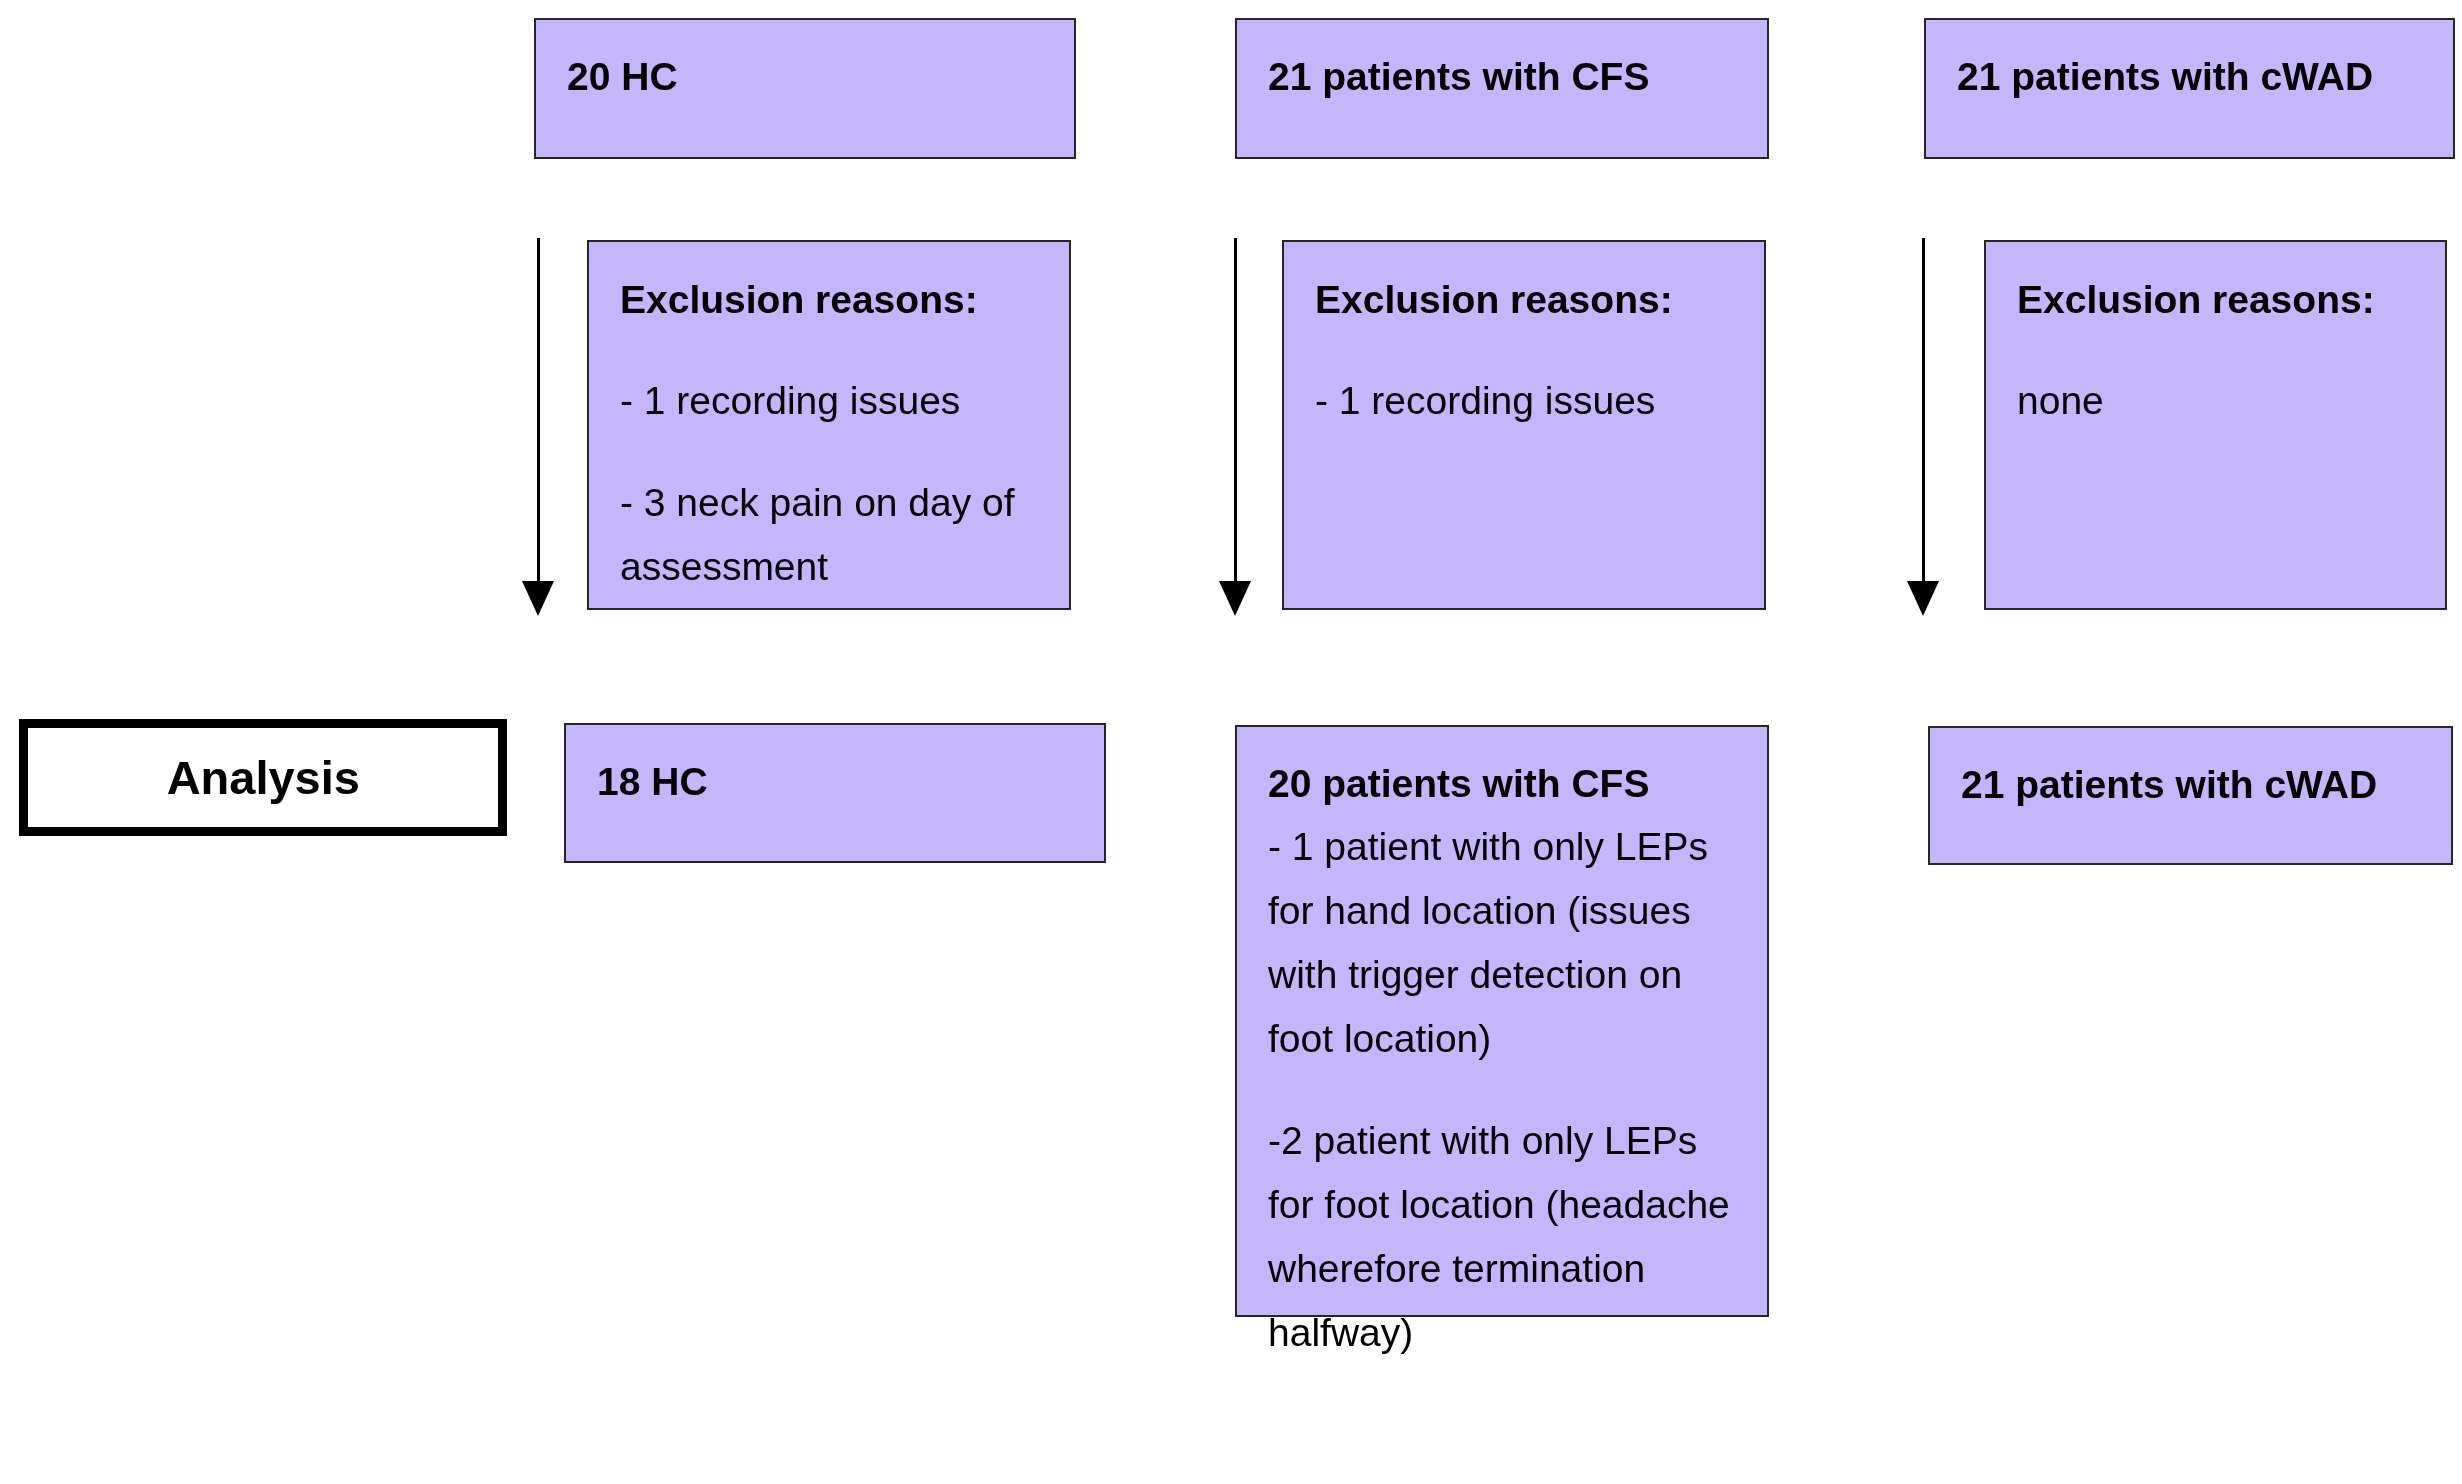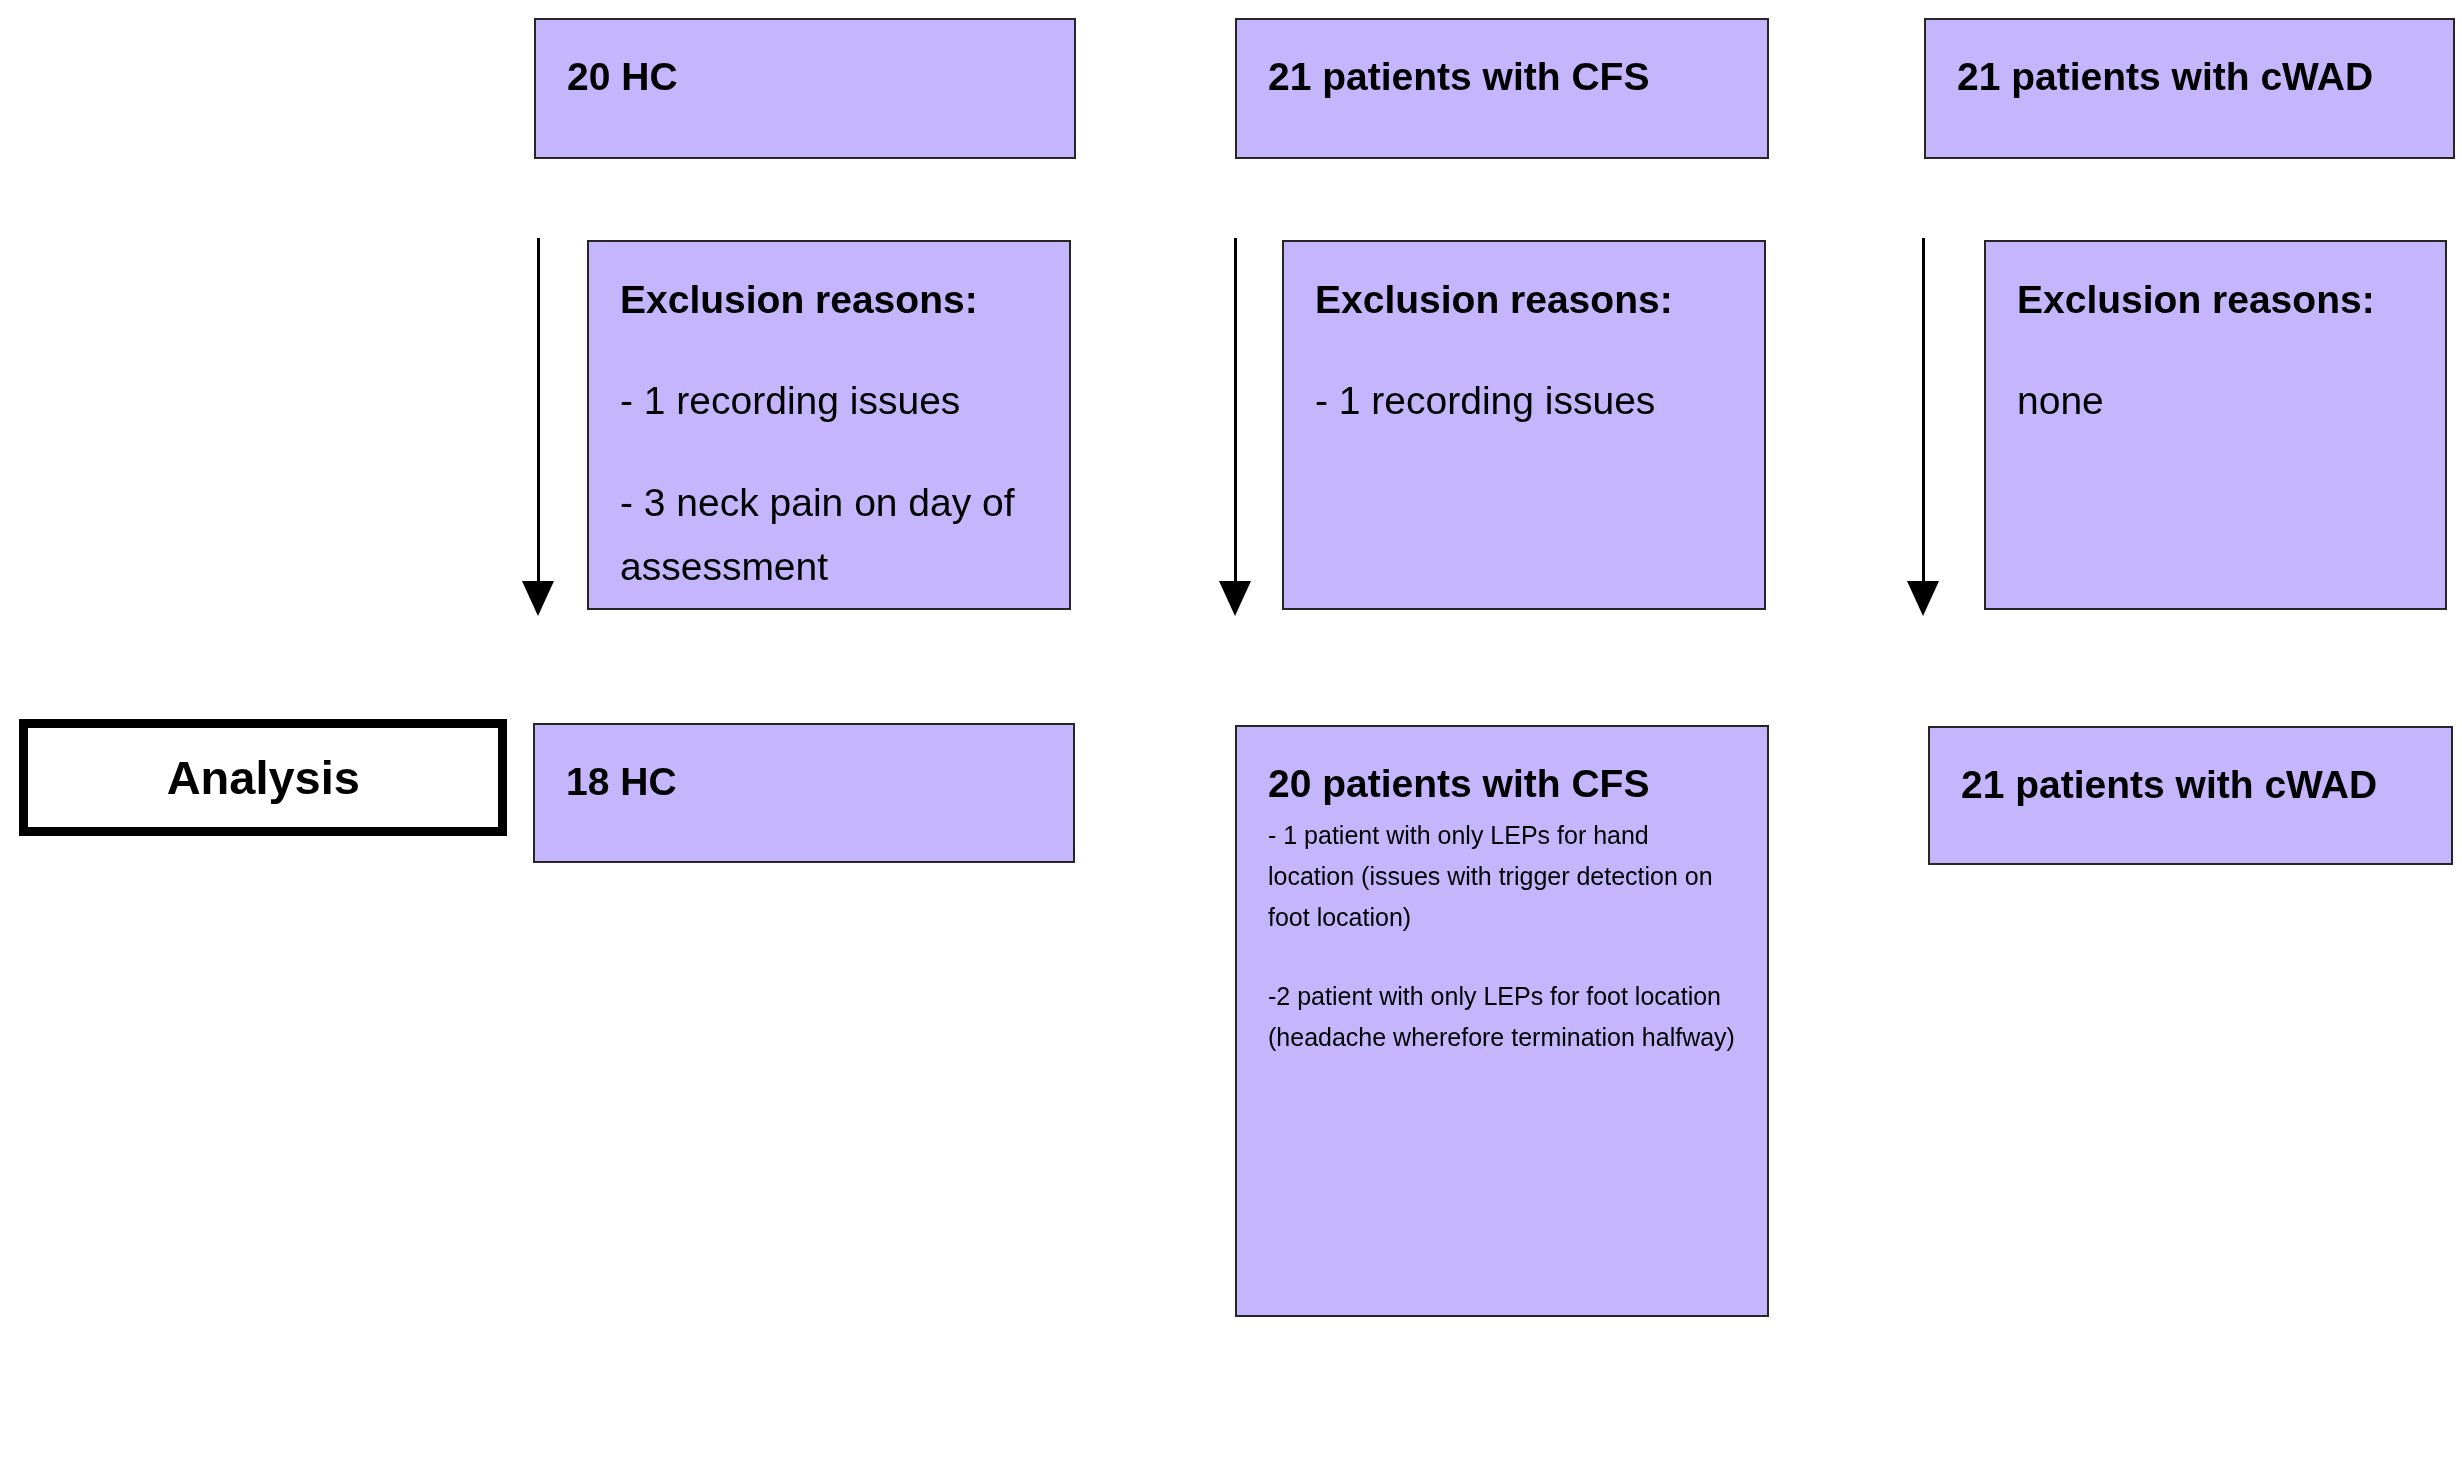--- a/index.html
+++ b/index.html
@@ -50,21 +50,21 @@
     line-height: 1.62;
     margin: 0 0 38px 0;
   }
   .excl-item {
     font-size: 39px;
     line-height: 1.64;
     margin: 0 0 38px 0;
   }
   .excl-item:last-child { margin-bottom: 0; }
   .note {
-    font-size: 25px;
+    font-size: 39px;
     line-height: 1.64;
     margin: 0;
   }
   .note + .note { margin-top: 38px; }
   .arrow {
     position: absolute;
     width: 33px;
   }
   .arrow-line {
     position: absolute;
@@ -129,21 +129,21 @@
 
   <div class="box" style="left:1984px; top:240px; width:463px; height:370px;">
     <p class="excl-heading">Exclusion reasons:</p>
     <p class="excl-item">none</p>
   </div>
 
   <div class="stage-box" style="left:19.3px; top:719px; width:488px; height:117px;">
     <span class="stage-label">Analysis</span>
   </div>
 
-  <div class="box" style="left:533px; top:723px; width:542px; height:140px;">
+  <div class="box" style="left:564px; top:723px; width:542px; height:140px;">
     <p class="box-title">18 HC</p>
   </div>
 
   <div class="box" style="left:1235px; top:725px; width:534px; height:592px;">
     <p class="box-title">20 patients with CFS</p>
     <p class="note">- 1 patient with only LEPs for hand location (issues with trigger detection on foot location)</p>
     <p class="note">-2 patient with only LEPs for foot location (headache wherefore termination halfway)</p>
   </div>
 
   <div class="box" style="left:1928px; top:726px; width:525px; height:139px;">

